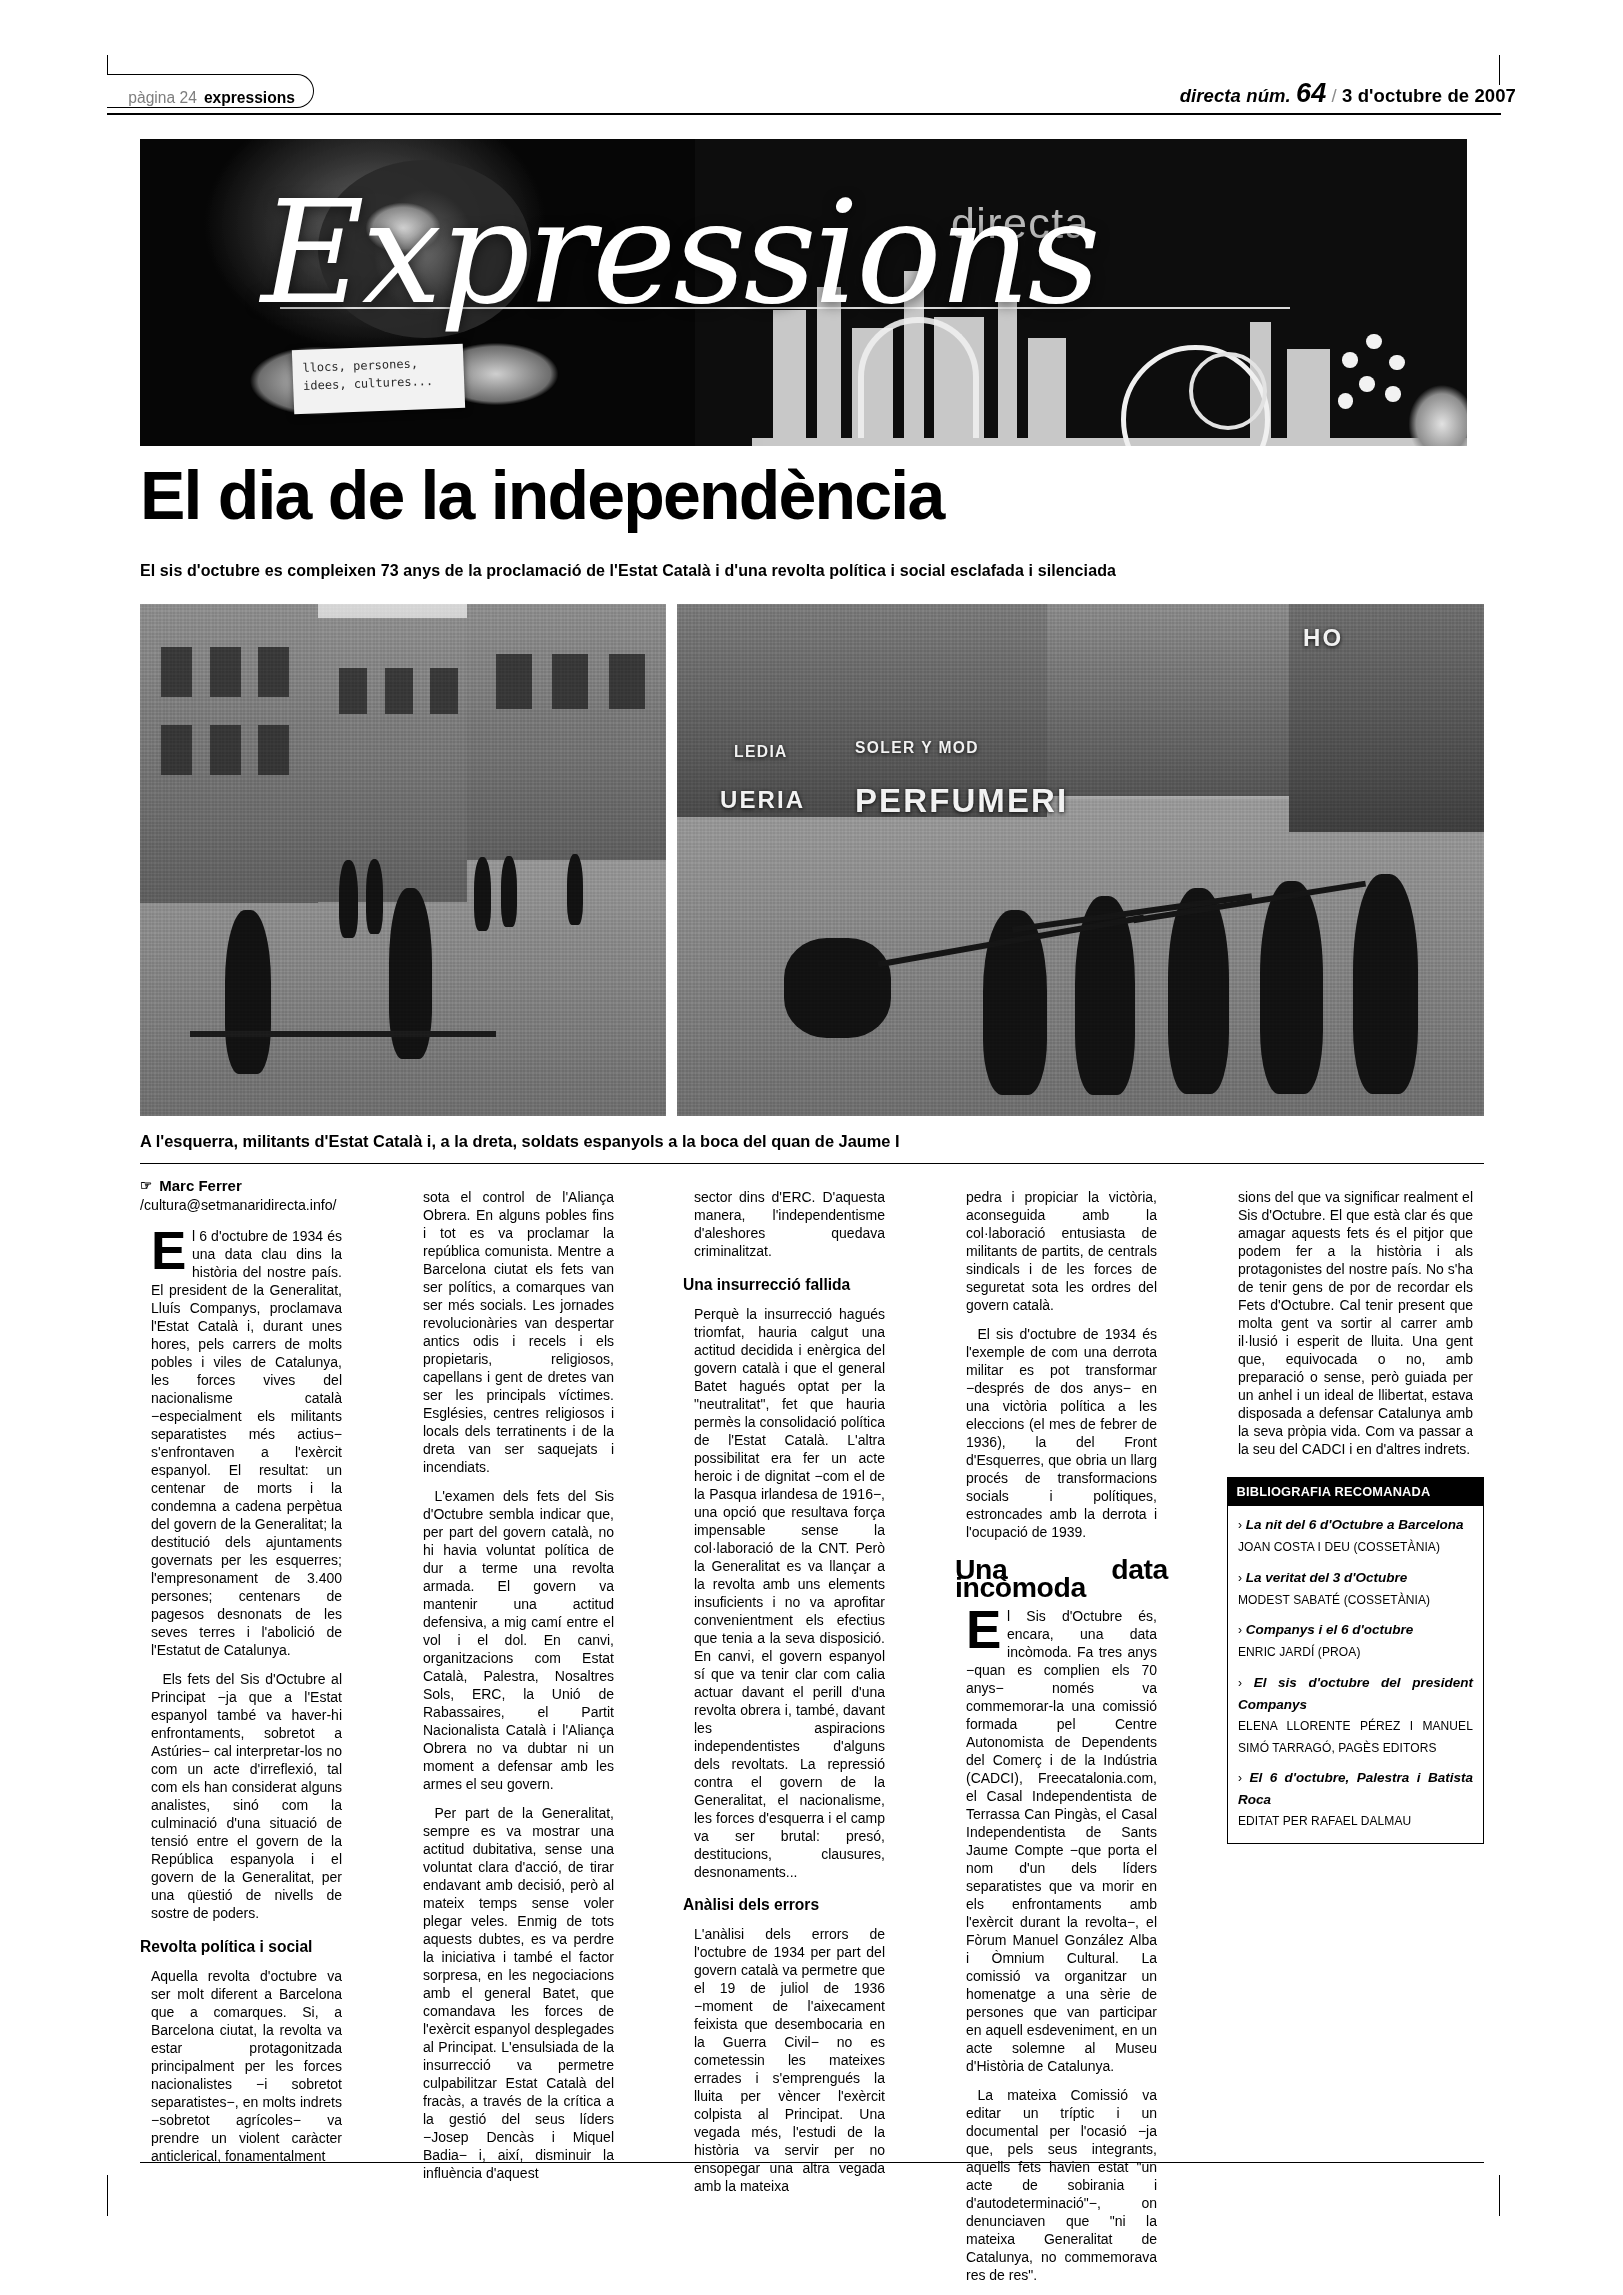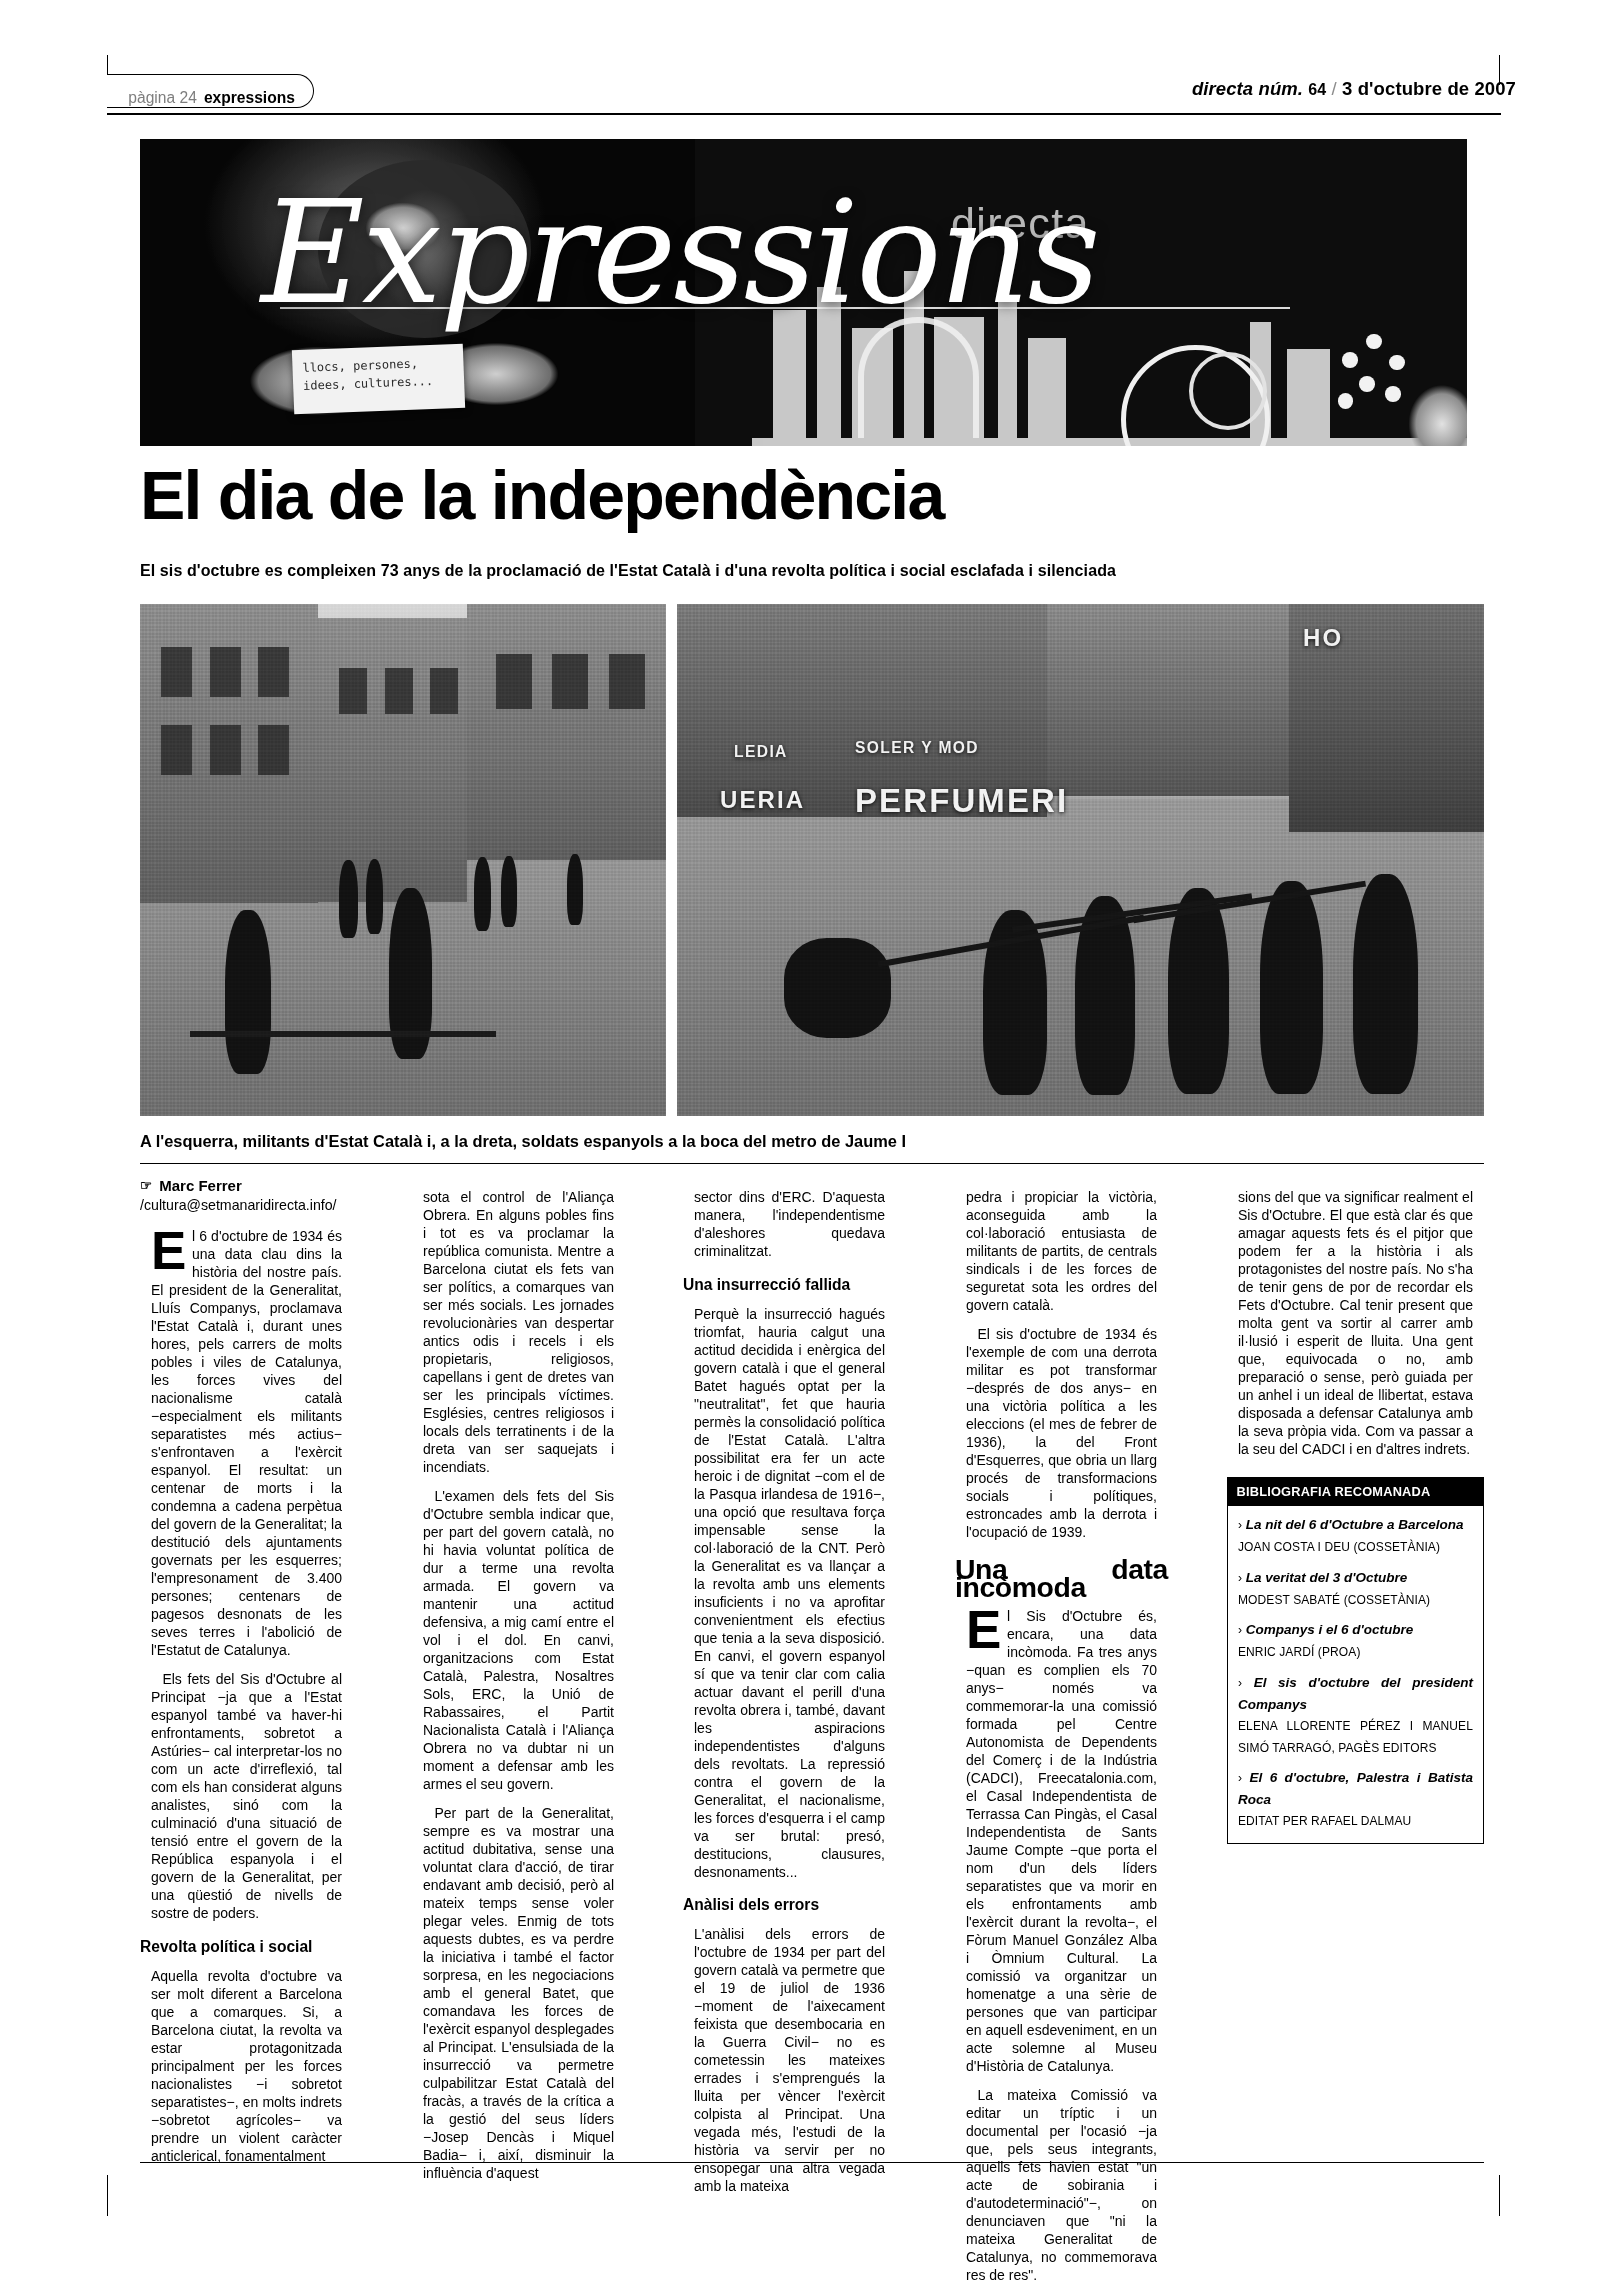--- a/index.html
+++ b/index.html
@@ -40,21 +40,21 @@
     font-size:15.6px;
   }
   .folio-tab .pg { color:#7e7e7e; font-weight:400; }
   .folio-tab .ex { font-weight:bold; color:#000; }
   .masthead-right {
     position:absolute; right:107px; top:78px;
     font-size:18.5px; letter-spacing:0.1px;
     white-space:nowrap;
   }
   .masthead-right .d1 { font-style:italic; font-weight:bold; }
-  .masthead-right .num { font-weight:bold; font-size:16px; }
+  .masthead-right .num { font-style:italic; font-weight:bold; font-size:27px; }
   .masthead-right .sep { color:#8d8d8d; }
   .masthead-right .dt { font-weight:bold; }
 
   
   .banner {
     position:absolute; left:140px; top:139px; width:1327px; height:307px;
     background:#0d0d0d;
     overflow:hidden;
   }
   .banner-bg1 {
@@ -362,21 +362,21 @@
     <div class="ph-fig" style="left:491px; top:284px; width:61px;  height:206px;"></div>
     <div class="ph-fig" style="left:583px; top:277px; width:63px;  height:213px;"></div>
     <div class="ph-fig" style="left:676px; top:270px; width:65px;  height:220px;"></div>
     <div class="ph-fig" style="left:107px; top:334px; width:107px; height:100px; border-radius:40%;"></div>
     <div class="ph-bldg" style="left:199px; top:334px; width:270px; height:6.4px; background:#151515; transform:rotate(-10deg);"></div>
     <div class="ph-bldg" style="left:334px; top:306px; width:242px; height:5.7px; background:#151515; transform:rotate(-8deg);"></div>
     <div class="ph-bldg" style="left:455px; top:295px; width:235px; height:5.7px; background:#151515; transform:rotate(-9deg);"></div>
     <div class="ph-grain"></div>
   </div>
 
-  <div class="photo-caption">A l'esquerra, militants d'Estat Català i, a la dreta, soldats espanyols a la boca del metro de Jaume I</div>
+  <div class="photo-caption">A l'esquerra, militants d'Estat Català i, a la dreta, soldats espanyols a la boca del quan de Jaume I</div>
   <div class="body-rule-top"></div>
 
   <div class="cols">
 
     <div class="col c1">
       <div class="byline">
         <span class="quill">☞</span>
         <span>Marc Ferrer</span>
       </div>
       <div class="byline-mail">/cultura@setmanaridirecta.info/</div>

